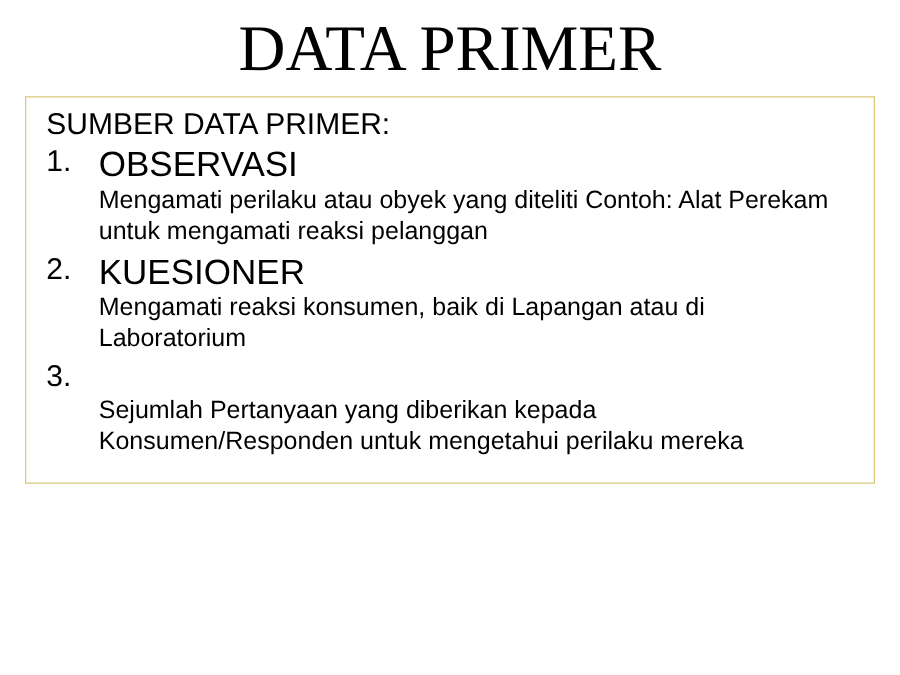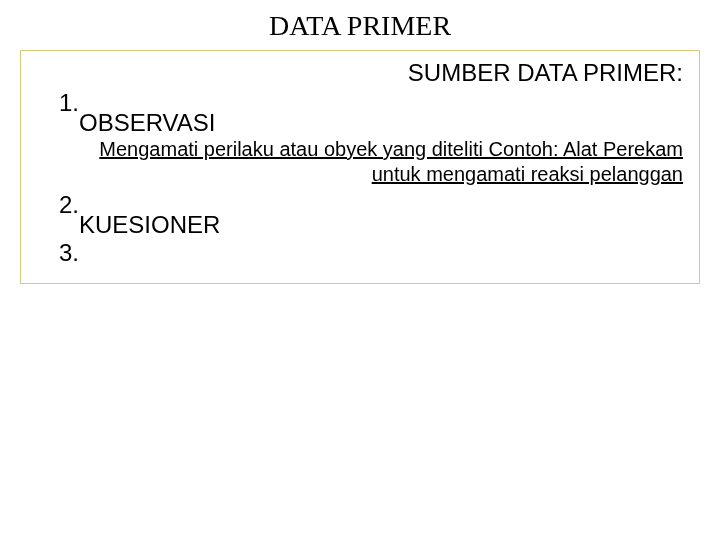--- a/index.html
+++ b/index.html
@@ -1,31 +1,30 @@
 <!DOCTYPE html>
 <html><head>
   <meta charset="utf-8">
   <style>
     * {
       margin: 0;
       padding: 0;
       box-sizing: border-box;
-      text-align: right;
     }
     body {
       width: 720px;
       height: 540px;
       background: #ffffff;
       font-family: Arial, Helvetica, sans-serif;
       color: #000000;
       padding: 10px 20px 20px 20px;
     }
     .slide-title {
       font-family: 'Times New Roman', Times, serif;
-      font-size: 28px;
+      font-size: 52px;
       text-align: center;
       font-weight: normal;
       margin-bottom: 8px;
     }
     .content-box {
       border: 1px solid #d9c97a;
       padding: 8px 16px 16px 16px;
     }
     .heading {
       font-size: 24px;
@@ -36,46 +35,46 @@
       display: flex;
       align-items: flex-start;
       margin-bottom: 0px;
     }
     .item-number {
       font-size: 24px;
       width: 42px;
       flex-shrink: 0;
     }
     .item-label {
-      font-size: 24px;
-      margin-top: 20px;
+      font-size: 28px;
     }
     .item-desc {
       font-size: 20px;
-      margin-left: 30px;
+      margin-left: 42px;
       line-height: 1.25;
       margin-bottom: 4px;
-      text-decoration: underline;
     }
   </style>
 </head>
 <body>
 
 <h1 class="slide-title">DATA PRIMER</h1>
 
 <div class="content-box">
   <div class="heading">SUMBER DATA PRIMER:</div>
 
   <div class="list-item">
     <div class="item-number">1.</div>
     <div class="item-label">OBSERVASI</div>
   </div>
   <div class="item-desc">Mengamati perilaku atau obyek yang diteliti Contoh: Alat Perekam untuk  mengamati reaksi pelanggan</div>
 
   <div class="list-item">
     <div class="item-number">2.</div>
     <div class="item-label">KUESIONER</div>
   </div>
+  <div class="item-desc">Mengamati reaksi konsumen, baik di Lapangan atau di Laboratorium</div>
 
   <div class="list-item">
     <div class="item-number">3.</div>
   </div>
+  <div class="item-desc">Sejumlah Pertanyaan yang diberikan kepada Konsumen/Responden untuk mengetahui perilaku mereka</div>
 </div>
 
 </body></html>

